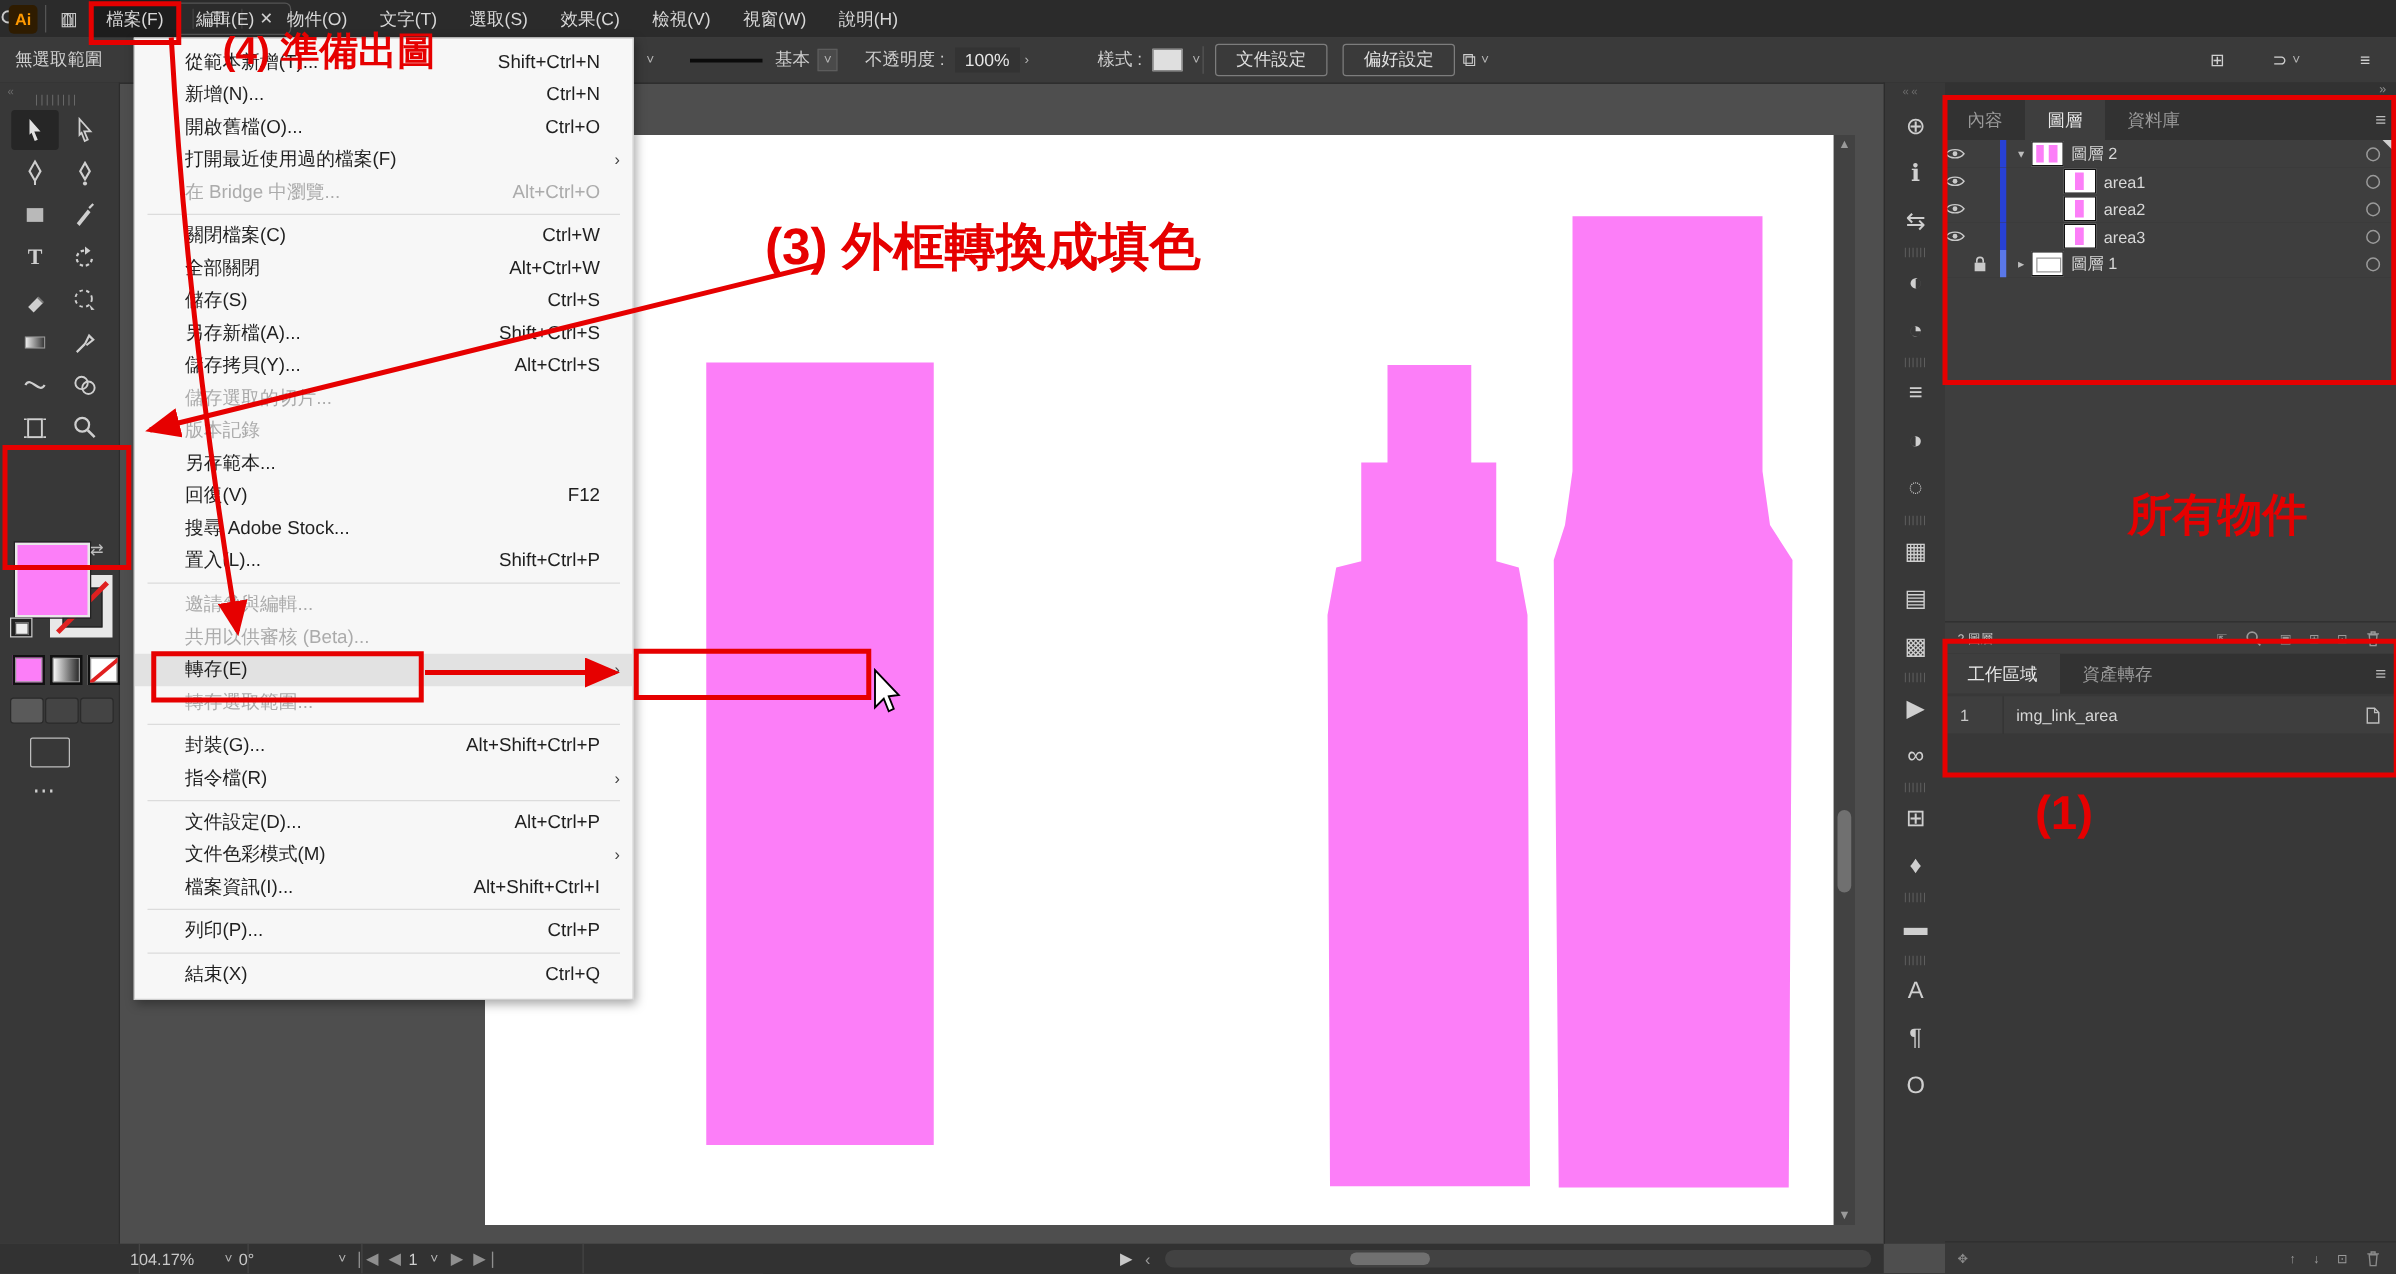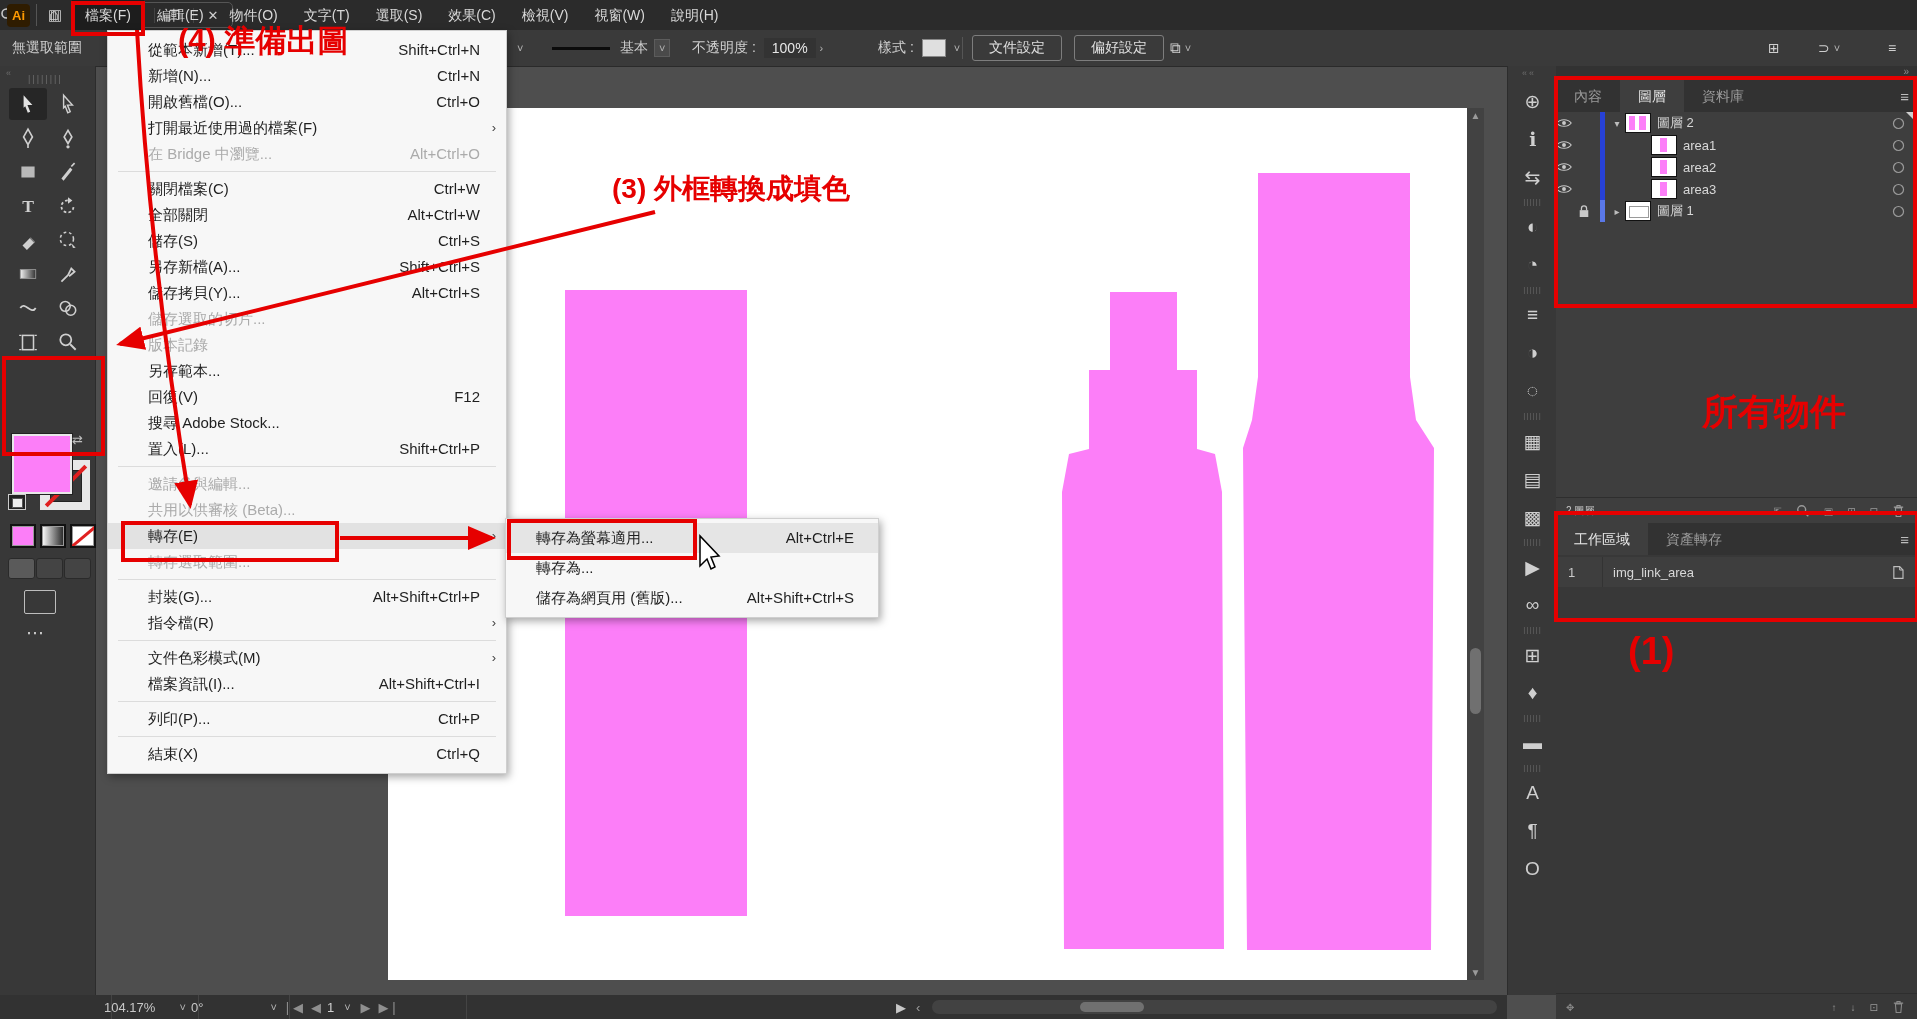--- a/index.html
+++ b/index.html
@@ -548,49 +548,45 @@
       <div class="fm-item"><span>置入(L)...</span><span class="sc">Shift+Ctrl+P</span></div>
       <div class="fm-sep"></div>
       <div class="fm-item disabled"><span>邀請參與編輯...</span></div>
       <div class="fm-item disabled"><span>共用以供審核 (Beta)...</span></div>
       <div class="fm-item hl"><span>轉存(E)</span><span class="sub">›</span></div>
       <div class="fm-item disabled"><span>轉存選取範圍...</span></div>
       <div class="fm-sep"></div>
       <div class="fm-item"><span>封裝(G)...</span><span class="sc">Alt+Shift+Ctrl+P</span></div>
       <div class="fm-item"><span>指令檔(R)</span><span class="sub">›</span></div>
       <div class="fm-sep"></div>
+      <div class="fm-item"><span>文件設定(D)...</span><span class="sc">Alt+Ctrl+P</span></div>
       <div class="fm-item"><span>文件色彩模式(M)</span><span class="sub">›</span></div>
       <div class="fm-item"><span>檔案資訊(I)...</span><span class="sc">Alt+Shift+Ctrl+I</span></div>
       <div class="fm-sep"></div>
       <div class="fm-item"><span>列印(P)...</span><span class="sc">Ctrl+P</span></div>
       <div class="fm-sep"></div>
       <div class="fm-item"><span>結束(X)</span><span class="sc">Ctrl+Q</span></div>
     </div>
 
-  <div class="abs" id="submenu">
-      <div class="sm-item hl"><span>轉存為螢幕適用...</span><span class="sc">Alt+Ctrl+E</span></div>
-      <div class="sm-item"><span>轉存為...</span></div>
-      <div class="sm-item"><span>儲存為網頁用 (舊版)...</span><span class="sc">Alt+Shift+Ctrl+S</span></div>
-    </div>
 
   <svg class="abs" id="ann-svg" width="1917" height="1019" viewBox="0 0 1917 1019">
     <defs>
       <marker id="arrowhead" markerUnits="userSpaceOnUse" markerWidth="28" markerHeight="24" refX="24" refY="12" orient="auto">
         <path d="M0,0 L28,12 L0,24 Z" fill="#e60000"></path>
       </marker>
     </defs>
     <path d="M137,30 Q150,260 190,505" fill="none" stroke="#e60000" stroke-width="4" marker-end="url(#arrowhead)"></path>
     <path d="M655,212 L120,344" fill="none" stroke="#e60000" stroke-width="4" marker-end="url(#arrowhead)"></path>
     <path d="M340,538 L492,538" fill="none" stroke="#e60000" stroke-width="4" marker-end="url(#arrowhead)"></path>
     <polygon points="700,536 700,566 707,559 711,569 715,567 711,557 719,556" fill="#fff" stroke="#000" stroke-width="1.5"></polygon>
   </svg>
   <div class="ann-box" style="left: 71px; top: 1px; width: 66px; height: 27px; border-color: rgb(230, 0, 0);"></div>
   <div class="ann-box" style="left: 2px; top: 356px; width: 95px; height: 92px; border-color: rgb(230, 0, 0);"></div>
   <div class="ann-box" style="left: 121px; top: 521px; width: 210px; height: 33px; border-color: rgb(230, 0, 0);"></div>
   <div class="ann-box" style="left: 507px; top: 519px; width: 182px; height: 33px; border-color: rgb(230, 0, 0);"></div>
   <div class="ann-box" style="left: 1554px; top: 76px; width: 355px; height: 224px; border-color: rgb(230, 0, 0);"></div>
   <div class="ann-box" style="left: 1554px; top: 511px; width: 357px; height: 103px; border-color: rgb(230, 0, 0);"></div>
   <div class="ann-text" style="left: 178px; top: 20px; font-size: 31px; color: rgb(230, 0, 0);">(4) 準備出圖</div>
-  <div class="ann-text" style="left: 612px; top: 170px; font-size: 28px; color: rgb(230, 0, 0);">(3) 外框轉換成填色</div>
+  <div class="ann-text" style="left: 612px; top: 170px; font-size: 41px; color: rgb(230, 0, 0);">(3) 外框轉換成填色</div>
   <div class="ann-text" style="left: 1702px; top: 388px; font-size: 36px; color: rgb(230, 0, 0);">所有物件</div>
   <div class="ann-text" style="left: 1628px; top: 630px; font-size: 38px; color: rgb(230, 0, 0);">(1)</div>
 
 </div>
 
 </body></html>

